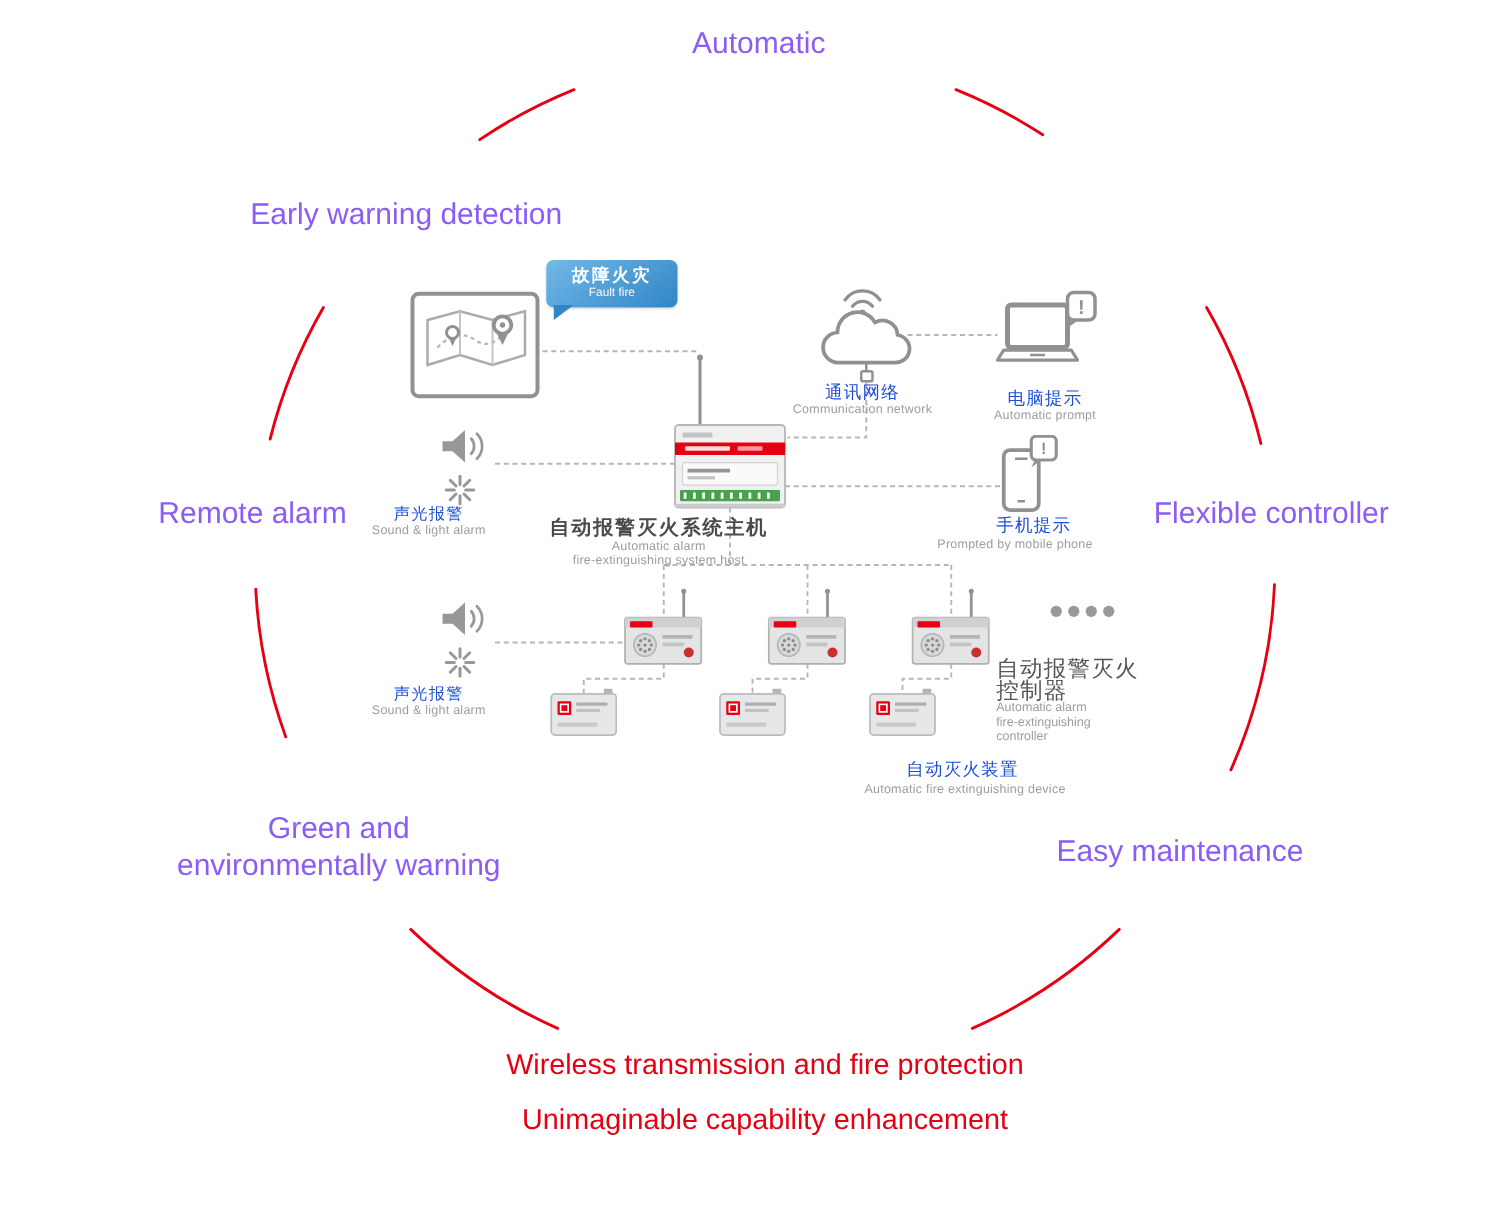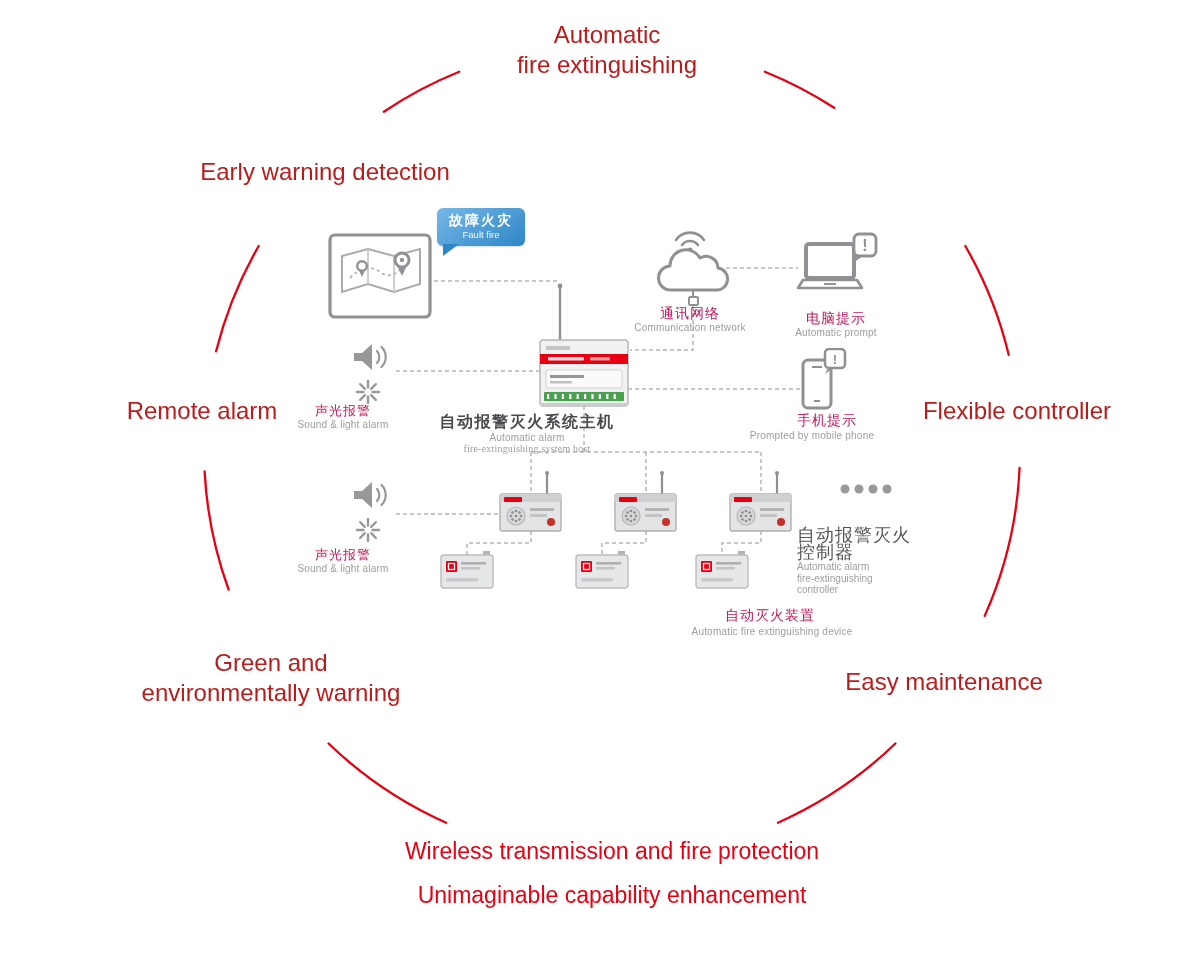--- a/index.html
+++ b/index.html
@@ -4,35 +4,35 @@
 <style>
   html,body{margin:0;padding:0;background:#ffffff;}
   .stage{
     position:relative;width:1200px;height:967px;background:#ffffff;overflow:hidden;
     font-family:"Liberation Sans","DejaVu Sans",sans-serif;
   }
   svg.overlay{position:absolute;left:0;top:0;}
   .ring path{fill:none;stroke:#e60012;stroke-width:2.3;stroke-linecap:round;}
   .connectors path{fill:none;stroke:#b5b6b8;stroke-width:1.5;stroke-dasharray:4 3;}
   .feat{
-    position:absolute;transform:translateX(-50%);font-size:24px;color:#b91c1c;
+    position:absolute;transform:translateX(-50%);font-size:24px;color:#8b5cf6;
     text-align:center;line-height:30px;white-space:nowrap;
   }
   .tag{
     position:absolute;transform:translateX(-50%);font-size:23px;color:#e60012;
     white-space:nowrap;font-weight:500;
   }
   .icon{position:absolute;}
-  .zh-label{position:absolute;transform:translateX(-50%);font-size:14px;color:#be185d;
+  .zh-label{position:absolute;transform:translateX(-50%);font-size:14px;color:#1d4ed8;
     letter-spacing:1px;white-space:nowrap;}
   .en-label{position:absolute;transform:translateX(-50%);font-size:10px;color:#9c9da0;
     white-space:nowrap;letter-spacing:.2px;}
   .host-zh{font-size:16px;color:#4a4b4e;font-weight:bold;letter-spacing:1.5px;}
   .bubble{
-    position:absolute;left:437px;top:208px;width:88px;height:38px;border-radius:6px;
+    position:absolute;left:437px;top:208px;width:105px;height:38px;border-radius:6px;
     background:linear-gradient(145deg,#74b8e7,#2f86c6);color:#fff;text-align:center;
     box-shadow:0 1px 2px rgba(0,0,0,.15);
   }
   .bubble::after{
     content:'';position:absolute;left:6px;top:36px;width:0;height:0;
     border-top:12px solid #2f86c6;border-right:16px solid transparent;
   }
   .bubble .zh{font-size:14px;font-weight:bold;line-height:18px;padding-top:3px;letter-spacing:2px;}
   .bubble .en{font-size:9.5px;line-height:11px;opacity:.95;}
   .ctrl-label{position:absolute;left:797px;top:527px;text-align:left;}
@@ -68,21 +68,20 @@
     <path d="M646 452 V494"></path>
     <path d="M761 452 V494"></path>
     <path d="M396 514 H498"></path>
     <path d="M531 531 V543 H467 V555"></path>
     <path d="M646 531 V543 H602 V555"></path>
     <path d="M761 531 V543 H722 V555"></path>
   </svg>
 
   <div class="feat" style="left:607px;top:20px;">
     <div>Automatic</div>
-    <div>fire extinguishing</div>
   </div>
   <div class="feat" style="left:325px;top:157px;">Early warning detection</div>
   <div class="feat" style="left:202px;top:396px;">Remote alarm</div>
   <div class="feat" style="left:1017px;top:396px;">Flexible controller</div>
   <div class="feat" style="left:271px;top:648px;">
     <div>Green and</div>
     <div>environmentally warning</div>
   </div>
   <div class="feat" style="left:944px;top:667px;">Easy maintenance</div>
 
@@ -146,21 +145,21 @@
       <rect x="8" y="88" width="76" height="18" rx="2" fill="#fafafa" stroke="#d2d3d5"></rect>
       <rect x="12" y="93" width="34" height="3" fill="#94969a"></rect>
       <rect x="12" y="99" width="22" height="2.5" fill="#c0c1c3"></rect>
       <rect x="6" y="110" width="80" height="9" rx="1" fill="#48a14d"></rect>
       <path d="M9 114.5 H83" stroke="#ffffff" stroke-width="5" stroke-dasharray="2.2 5.2"></path>
       <rect x="2" y="121" width="88" height="3" fill="#caccce"></rect>
     </svg>
   </div>
   <div class="zh-label host-zh" style="left:527px;top:412px;">自动报警灭火系统主机</div>
   <div class="en-label" style="left:527px;top:432px;">Automatic alarm</div>
-  <div class="en-label" style="left:527px;top:443px;font-family:Liberation Serif, serif;">fire-extinguishing system host</div>
+  <div class="en-label" style="left:527px;top:443px;">fire-extinguishing system host</div>
 
   <div class="icon" style="left:350px;top:340px;">
     <svg width="44" height="64" viewBox="0 0 44 64">
       <path d="M4 13 L12 13 L22 4 L22 30 L12 21 L4 21 Z" fill="#96989a"></path>
       <path d="M27 11 a9 9 0 0 1 0 12" fill="none" stroke="#96989a" stroke-width="2.2" stroke-linecap="round"></path>
       <path d="M31.5 7 a14 14 0 0 1 0 20" fill="none" stroke="#96989a" stroke-width="2.2" stroke-linecap="round"></path>
       <g stroke="#96989a" stroke-width="2.4" stroke-linecap="round">
         <path d="M22.5 52 L29 52"></path>
           <path d="M21.2 55.2 L25.8 59.8"></path>
           <path d="M18 56.5 L18 63"></path>

